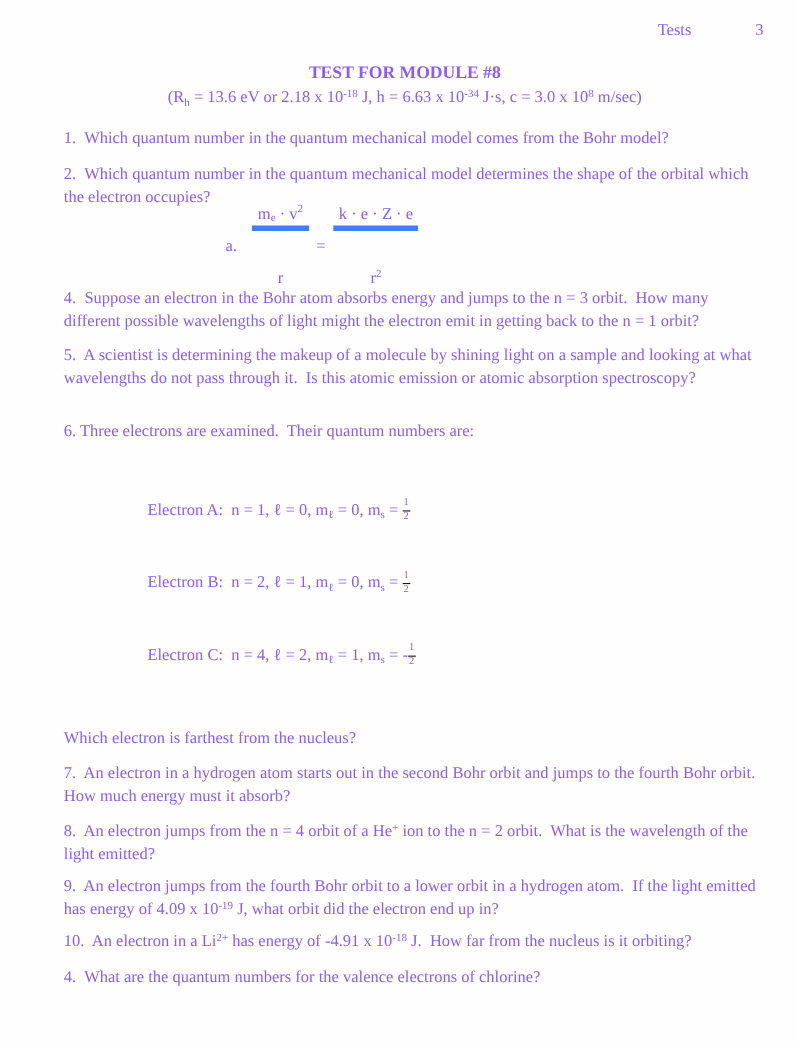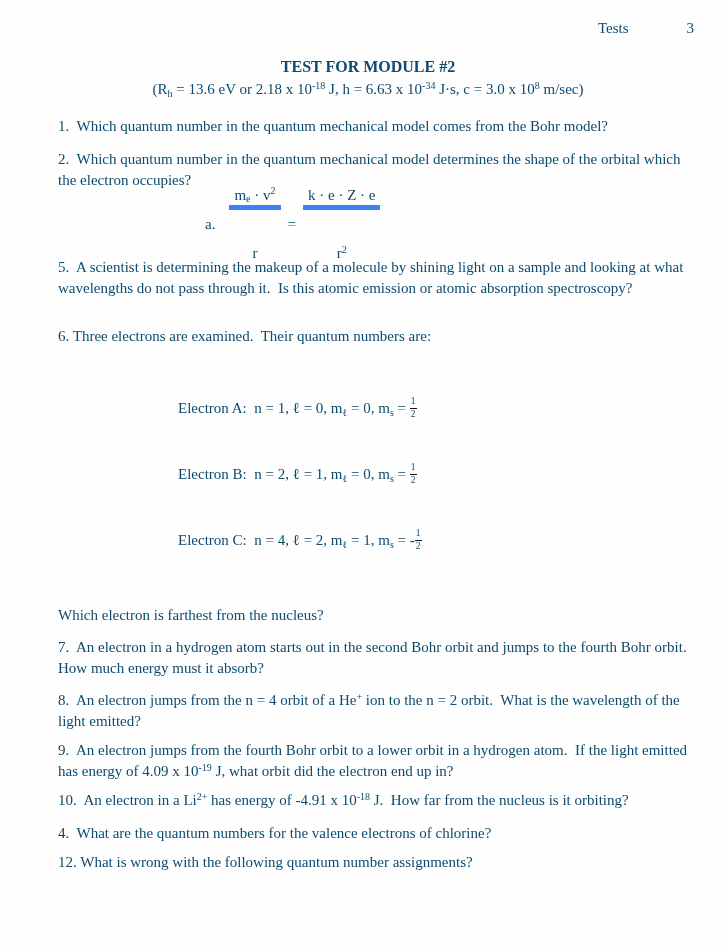--- a/index.html
+++ b/index.html
@@ -4,21 +4,21 @@
 <style>
   html,body{margin:0;padding:0;background:#ffffff;}
   .page{
     position:relative;
     width:724px;height:952px;
     background:#fefefe;
     box-sizing:border-box;
     padding:20px 26px 0 58px;
     font-family:"Liberation Serif","DejaVu Serif",serif;
     font-size:15px;line-height:21px;
-    color:#0c4a6e;
+    color:#8b5cf6;
     overflow:hidden;
   }
   .header{
     display:flex;justify-content:flex-end;align-items:flex-start;
     gap:58px;line-height:16px;padding-right:4px;
   }
   .title{
     margin-top:21px;text-align:center;font-weight:bold;font-size:16px;line-height:20px;
     position:relative;left:-10px;
   }
@@ -38,61 +38,61 @@
   .sfrac .sd{display:block;padding-top:1px;}
   
   .eq-row{display:flex;align-items:center;margin-top:10px;margin-left:147px;height:46px;white-space:pre;}
   .eq-label{margin-right:14px;}
   .bfrac{display:inline-block;text-align:center;vertical-align:middle;line-height:1.1;}
   .bfrac .bnum{display:block;border-bottom:5px solid #3b82f6;padding:0 5px 2px;}
   .bfrac .bden{display:block;padding-top:2px;}
   .eq-equals{margin:0 7px;}
   .eq-b{margin-left:98px;}
   
-  .electrons{margin-left:120px;line-height:22px;white-space:pre-wrap;}
+  .electrons{margin-left:76px;line-height:22px;white-space:pre-wrap;}
 </style>
 </head>
 <body>
 
 <div class="page">
 
   <div class="header">
     <span>Tests</span>
     <span>3</span>
   </div>
 
-  <div class="title">TEST FOR MODULE #2</div>
+  <div class="title">TEST FOR MODULE #8</div>
   <div class="subtitle">(R<sub>h</sub> = 13.6 eV or 2.18 x 10<sup>-18</sup> J, h = 6.63 x 10<sup>-34</sup> J·s, c = 3.0 x 10<sup>8</sup> m/sec)</div>
 
   <p class="q mt16">1.  Which quantum number in the quantum mechanical model comes from the Bohr model?</p>
   <p class="q mt12">2.  Which quantum number in the quantum mechanical model determines the shape of the orbital which the electron occupies?</p>
 
   <div class="eq-row">
     <span class="eq-label">a.</span>
     <span class="bfrac">
       <span class="bnum">m<sub>e</sub> · v<sup>2</sup></span>
       <span class="bden">r</span>
     </span>
     <span class="eq-equals">=</span>
     <span class="bfrac">
       <span class="bnum">k · e · Z · e</span>
       <span class="bden">r<sup>2</sup></span>
     </span>
   </div>
 
+  <p class="q mt14">4.  Suppose an electron in the Bohr atom absorbs energy and jumps to the n = 3 orbit.  How many different possible wavelengths of light might the electron emit in getting back to the n = 1 orbit?</p>
   <p class="q mt10">5.  A scientist is determining the makeup of a molecule by shining light on a sample and looking at what wavelengths do not pass through it.  Is this atomic emission or atomic absorption spectroscopy?</p>
   <p class="q mt9">6. Three electrons are examined.  Their quantum numbers are:</p>
 
   <div class="electrons mt6">
     <div>Electron A:  n = 1, ℓ = 0, m<sub>ℓ</sub> = 0, m<sub>s</sub> = <span class="sfrac"><span class="sn">1</span><span class="sd">2</span></span></div>
     <div>Electron B:  n = 2, ℓ = 1, m<sub>ℓ</sub> = 0, m<sub>s</sub> = <span class="sfrac"><span class="sn">1</span><span class="sd">2</span></span></div>
     <div>Electron C:  n = 4, ℓ = 2, m<sub>ℓ</sub> = 1, m<sub>s</sub> = -<span class="sfrac"><span class="sn">1</span><span class="sd">2</span></span></div>
   </div>
 
   <p class="q mt10">Which electron is farthest from the nucleus?</p>
   <p class="q mt11">7.  An electron in a hydrogen atom starts out in the second Bohr orbit and jumps to the fourth Bohr orbit.  How much energy must it absorb?</p>
   <p class="q mt11">8.  An electron jumps from the n = 4 orbit of a He<sup>+</sup> ion to the n = 2 orbit.  What is the wavelength of the light emitted?</p>
   <p class="q mt8">9.  An electron jumps from the fourth Bohr orbit to a lower orbit in a hydrogen atom.  If the light emitted has energy of 4.09 x 10<sup>-19</sup> J, what orbit did the electron end up in?</p>
   <p class="q mt8">10.  An electron in a Li<sup>2+</sup> has energy of -4.91 x 10<sup>-18</sup> J.  How far from the nucleus is it orbiting?</p>
   <p class="q mt12">4.  What are the quantum numbers for the valence electrons of chlorine?</p>
-  <p class="q mt8">12. What is wrong with the following quantum number assignments?</p>
 
 </div>
 
 </body></html>

